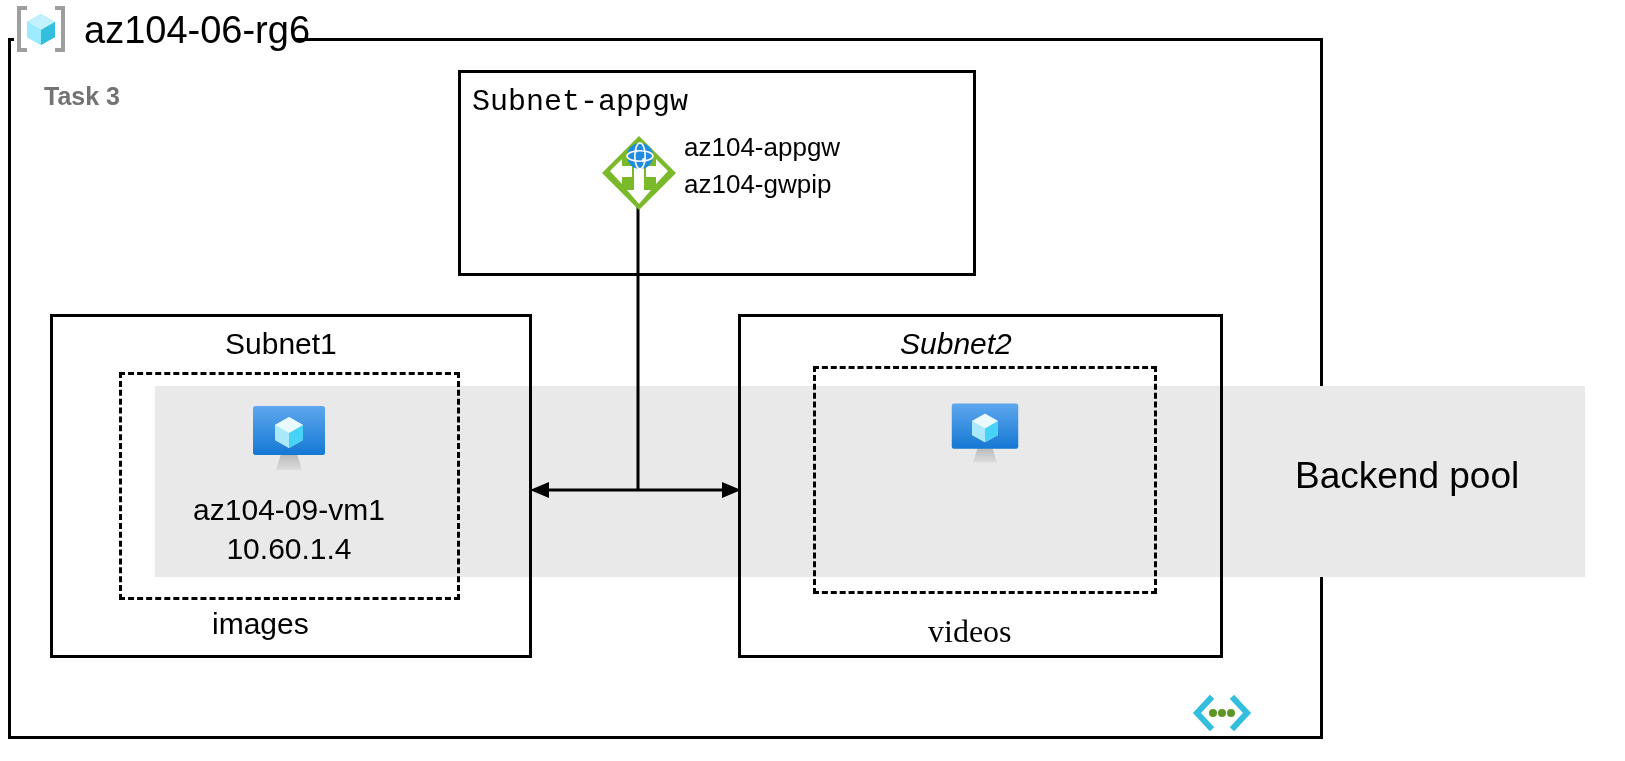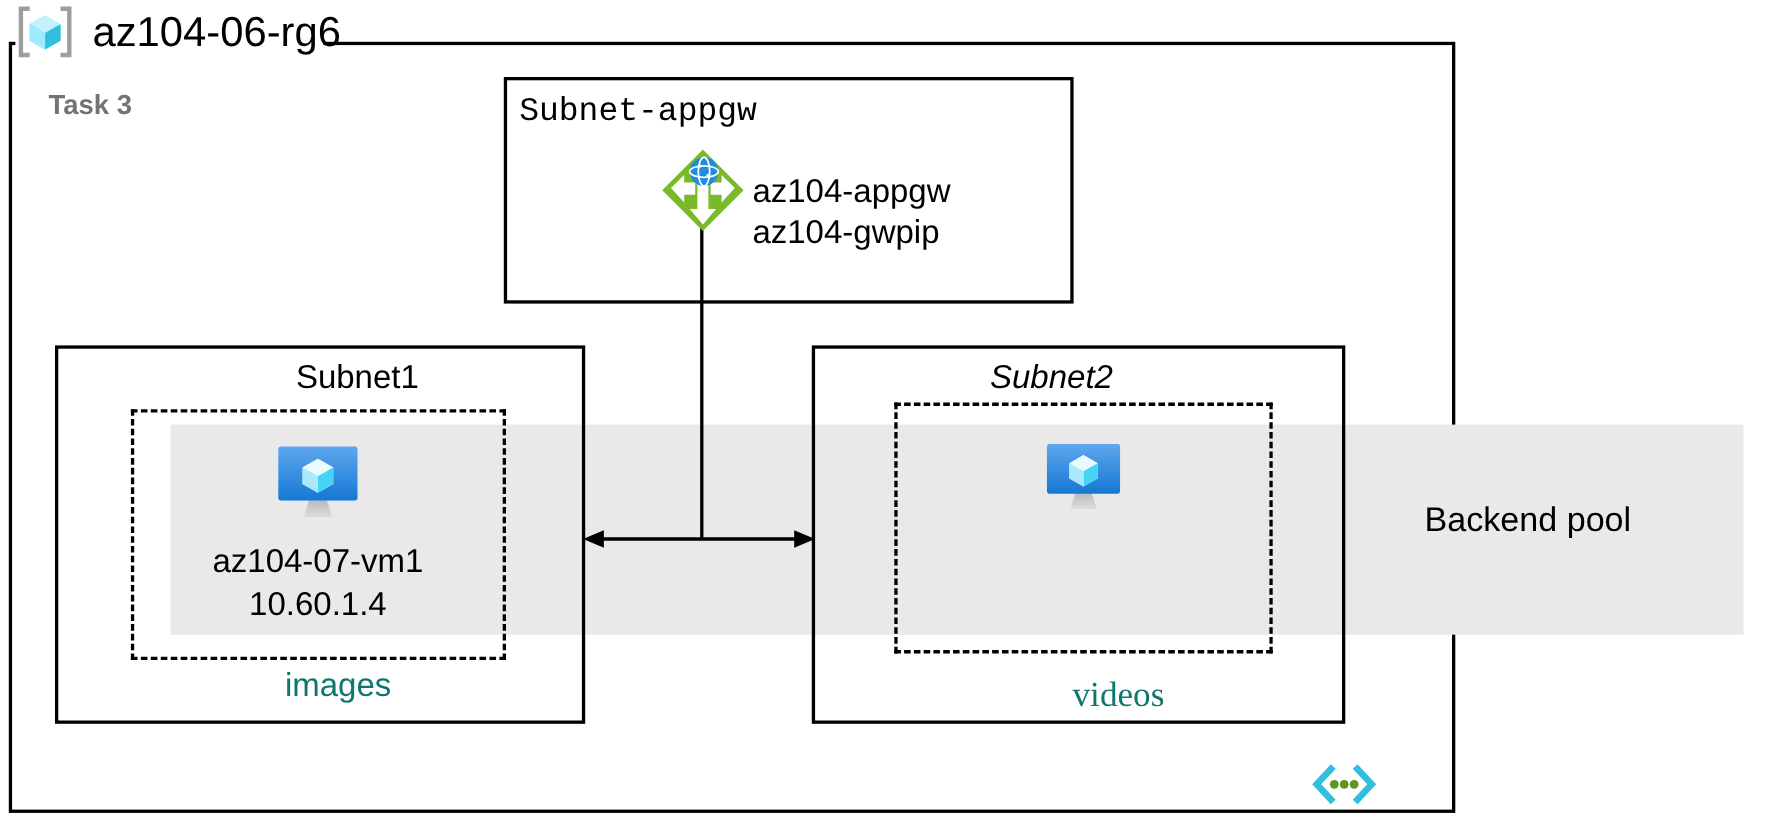--- a/index.html
+++ b/index.html
@@ -80,21 +80,21 @@
     top: 386px;
     width: 1430px;
     height: 191px;
     background: #E9E9E9;
     z-index: 1;
   }
   #backend-label {
     position: absolute;
     left: 1295px;
     top: 455px;
-    font-size: 31px;
+    font-size: 37px;
     white-space: nowrap;
     color: #000000;
     z-index: 3;
   }
 
   
   .subnet-box {
     position: absolute;
     border: 3px solid #000000;
     box-sizing: border-box;
@@ -106,21 +106,21 @@
   #subnet2-box      { left: 738px; top: 314px; width: 485px; height: 344px; }
 
   .subnet-title {
     position: absolute;
     font-size: 30px;
     white-space: nowrap;
     color: #000000;
     z-index: 5;
   }
   #subnet-appgw-title { left: 472px; top: 85px; font-family: Liberation Mono, monospace; }
-  #subnet1-title      { left: 225px; top: 327px; margin-left: 44px; }
+  #subnet1-title      { left: 225px; top: 327px; }
   #subnet2-title      { left: 900px; top: 327px; font-style: italic; }
 
   
   .vm-dashed {
     position: absolute;
     border: 3px dashed #000000;
     box-sizing: border-box;
     background: transparent;
     z-index: 4;
   }
@@ -141,41 +141,40 @@
   }
   #vm1-block .vm-name, #vm1-block .vm-ip { font-size: 30px; line-height: 39px; }
   #vm2-block .vm-name, #vm2-block .vm-ip { font-size: 28px; line-height: 37px; }
   .vm-icon-wrap { display: block; margin: 0 auto 8px auto; }
 
   
   .subnet-caption {
     position: absolute;
     font-size: 30px;
     white-space: nowrap;
-    color: #0f766e;
+    color: #000000;
     z-index: 5;
-    margin-left: 47px;
   }
   #subnet1-caption { left: 212px; top: 607px; }
   #subnet2-caption { left: 928px; top: 613px; font-size: 32px; font-family: Liberation Serif, serif; }
 
   
   #appgw-icon {
     position: absolute;
     left: 600px;
     top: 134px;
     width: 78px;
     height: 78px;
     z-index: 6;
   }
   #appgw-labels {
     position: absolute;
     left: 684px;
-    top: 156px;
-    font-size: 30px;
+    top: 129px;
+    font-size: 26px;
     line-height: 37px;
     white-space: nowrap;
     color: #000000;
     z-index: 6;
   }
 
   
   #connector-svg {
     position: absolute;
     left: 0;
@@ -263,21 +262,21 @@
           </linearGradient>
         </defs>
         <path d="M31 54 L47 54 L52 70 L26 70 Z" fill="url(#vmStand1)"></path>
         <rect x="3" y="6" width="72" height="49" rx="2.5" fill="url(#vmScreen1)"></rect>
         <polygon points="39,17 53,25 53,40 39,48 25,40 25,25" fill="#CFF3FF"></polygon>
         <polygon points="39,17 53,25 39,33 25,25" fill="#EAFBFF"></polygon>
         <polygon points="39,33 53,25 53,40 39,48" fill="#46D3F7"></polygon>
         <polygon points="39,33 25,25 25,40 39,48" fill="#A9E9FB"></polygon>
       </svg>
     </span>
-    <div class="vm-name">az104-07-vm1</div>
+    <div class="vm-name">az104-09-vm1</div>
     <div class="vm-ip">10.60.1.4</div>
   </div>
   <div id="subnet1-caption" class="subnet-caption">images</div>
 
   <div id="subnet2-box" class="subnet-box"></div>
   <div id="subnet2-title" class="subnet-title">Subnet2</div>
   <div id="vm2-dashed" class="vm-dashed"></div>
   <div id="vm2-block" class="vm-block">
     <span class="vm-icon-wrap">
       <svg viewBox="0 0 78 78" width="72" height="72" xmlns="http://www.w3.org/2000/svg">

